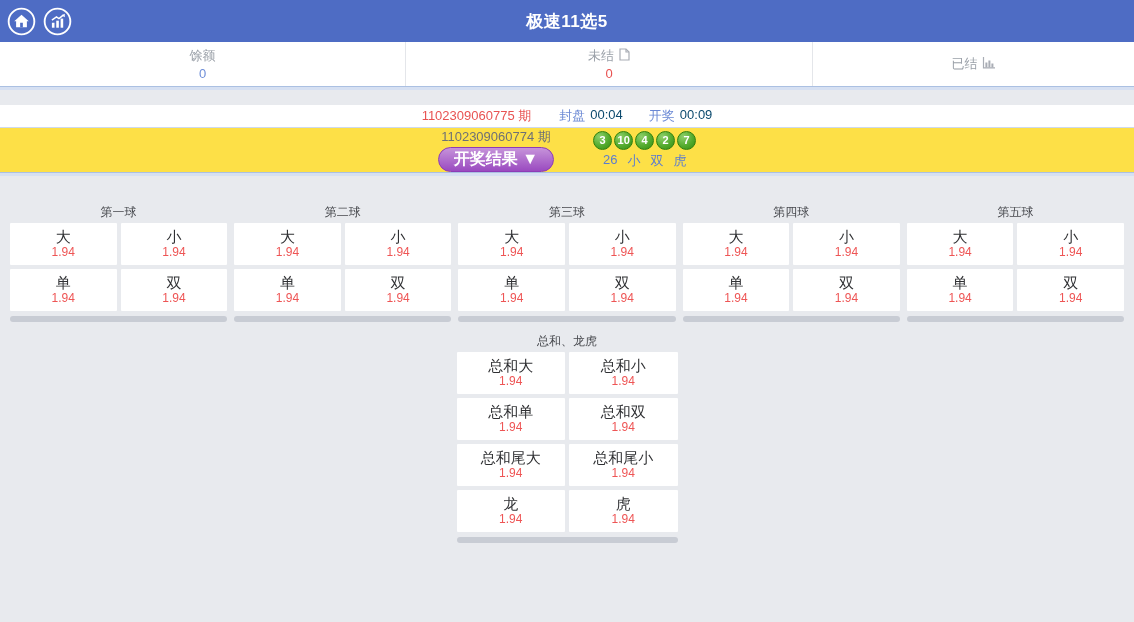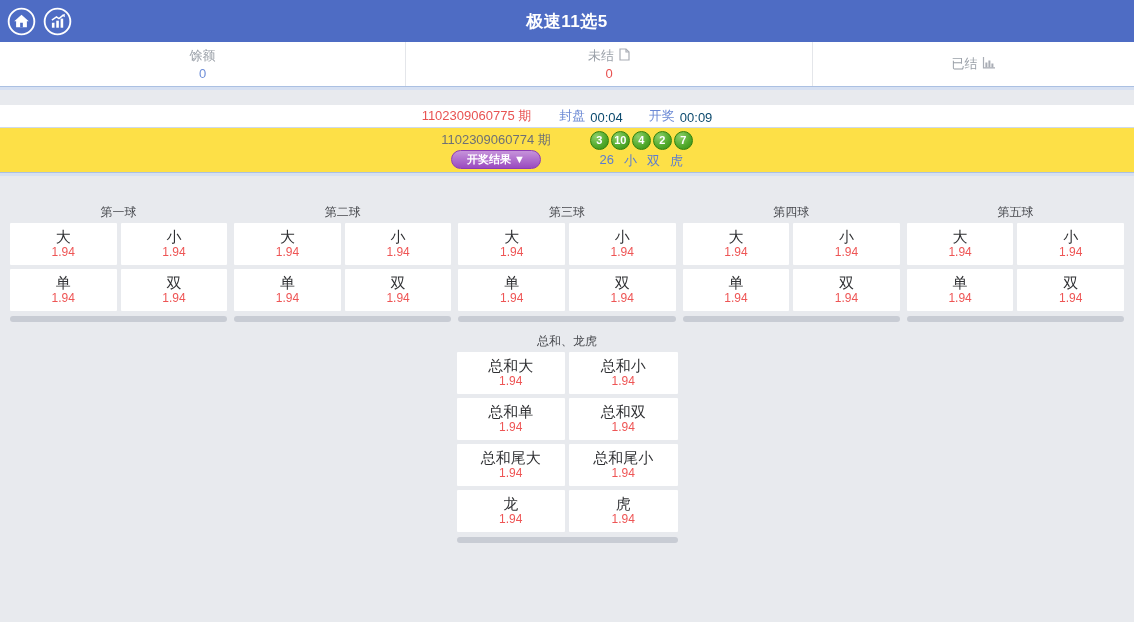--- a/index.html
+++ b/index.html
@@ -37,35 +37,35 @@
   .divider-strong{height:3px;background:#d6e0f2;border-top:1px solid #abc0e2;flex:0 0 auto;}
   .divider-thin{height:1px;background:#cdd9ee;flex:0 0 auto;}
 
   
   .period-row{
     height:22px;background:#ffffff;display:flex;align-items:center;justify-content:center;
     gap:28px;font-size:13px;flex:0 0 auto;margin-top:15px;
   }
   .period-red{color:#e85352;}
   .count-group{display:flex;gap:26px;}
-  .count-item{display:flex;gap:5px;align-items:flex-end;}
+  .count-item{display:flex;gap:5px;align-items:flex-start;}
   .count-label{color:#6a88d4;}
   .count-time{color:#0c4a6e;}
 
   
   .result-row{
     height:44px;background:#fde047;display:flex;align-items:center;justify-content:center;
     gap:39px;flex:0 0 auto;
   }
   .result-left{display:flex;flex-direction:column;align-items:center;gap:1px;}
   .last-period{font-size:13px;color:#6e7075;}
   .result-btn{
     border:1px solid #8d3cb5;border-radius:13px;padding:2px 15px 3px;
     background:linear-gradient(#c693da,#9a4ac0);
-    color:#ffffff;font-size:11px;font-weight:bold;cursor:pointer;
+    color:#ffffff;font-size:16px;font-weight:bold;cursor:pointer;
     font-family:inherit;line-height:1.15;
   }
   .result-right{display:flex;flex-direction:column;align-items:center;gap:2px;}
   .balls{display:flex;gap:2px;}
   .ball{
     width:19px;height:19px;border-radius:50%;
     background:radial-gradient(circle at 32% 28%, #8ed06b, #54ab2e 55%, #358c12);
     border:1px solid #2f800e;box-sizing:border-box;
     color:#ffffff;font-size:11px;font-weight:bold;
     display:flex;align-items:center;justify-content:center;

